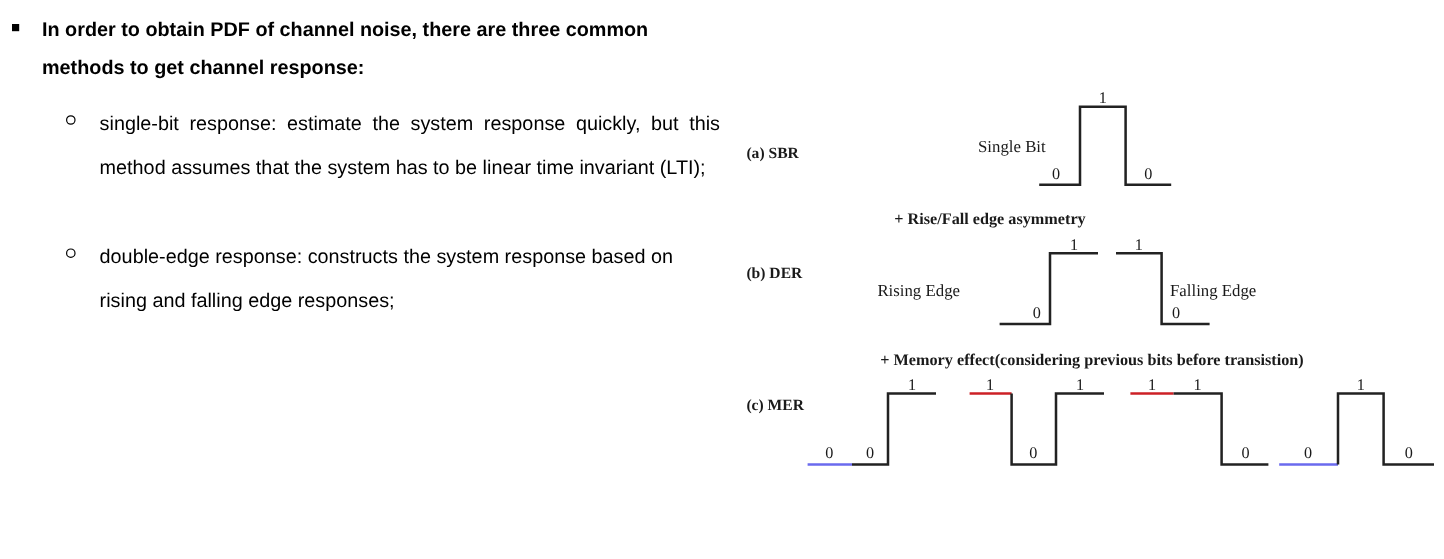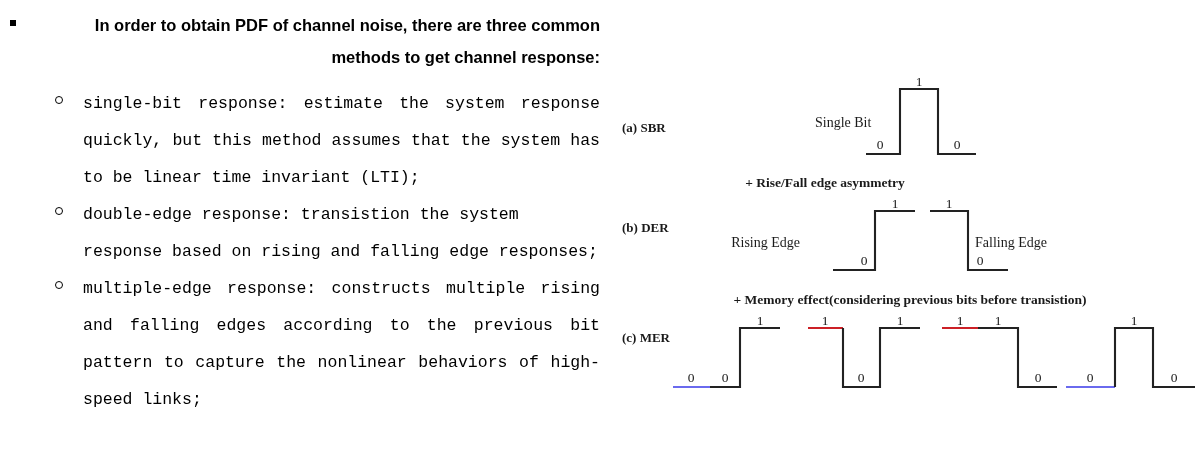--- a/index.html
+++ b/index.html
@@ -39,28 +39,27 @@
     position: absolute;
     left: 0px;
     top: 11px;
     width: 6px;
     height: 6px;
     background: #000000;
   }
   .bullet-l1 .btext {
     display: block;
     margin-left: 25px;
-    text-align: right;
   }
 
   .bullet-l2 {
     position: absolute;
     left: 55px;
     width: 545px;
-    font-family: Liberation Mono, monospace;
+    font-family: Liberation Sans, sans-serif;
     font-weight: normal;
     font-size: 16.5px;
     line-height: 37px;
     color: #000000;
     text-align: justify;
   }
   .bullet-l2 .marker-o {
     position: absolute;
     left: 0px;
     top: 11px;
@@ -130,27 +129,23 @@
     <span class="btext">In order to obtain PDF of channel noise, there are three common methods to get channel response:</span>
   </div>
 
   <div class="bullet-l2" style="top: 85px;">
     <span class="marker-o"></span>
     <span class="btext">single-bit response: estimate the system response quickly, but this method assumes that the system has to be linear time invariant (LTI);</span>
   </div>
 
   <div class="bullet-l2" style="top: 196px;">
     <span class="marker-o"></span>
-    <span class="btext lastline">double-edge response: transistion the system response based on rising and falling edge responses;</span>
+    <span class="btext lastline">double-edge response: constructs the system response based on rising and falling edge responses;</span>
   </div>
 
-  <div class="bullet-l2" style="top: 270px;">
-    <span class="marker-o"></span>
-    <span class="btext">multiple-edge response: constructs multiple rising and falling edges according to the previous bit pattern to capture the nonlinear behaviors of high-speed links;</span>
-  </div>
 
 
 </div>
 
 <div id="diagram">
   <svg width="593" height="466" viewBox="0 0 593 466" xmlns="http://www.w3.org/2000/svg">
 
     <text class="sec-label" x="12" y="132">(a) SBR</text>
 
     <text class="wave-label" x="205" y="127">Single Bit</text>

